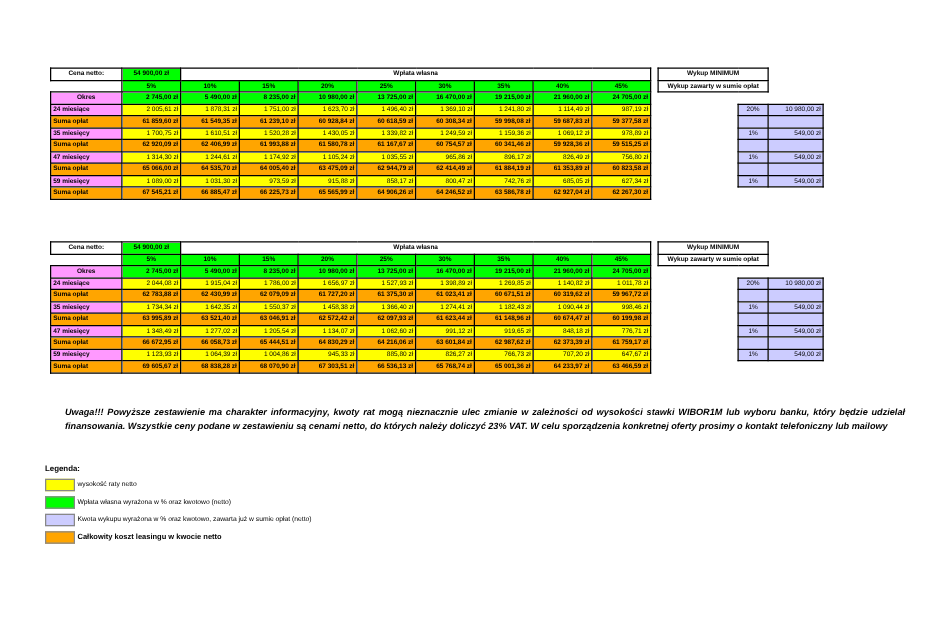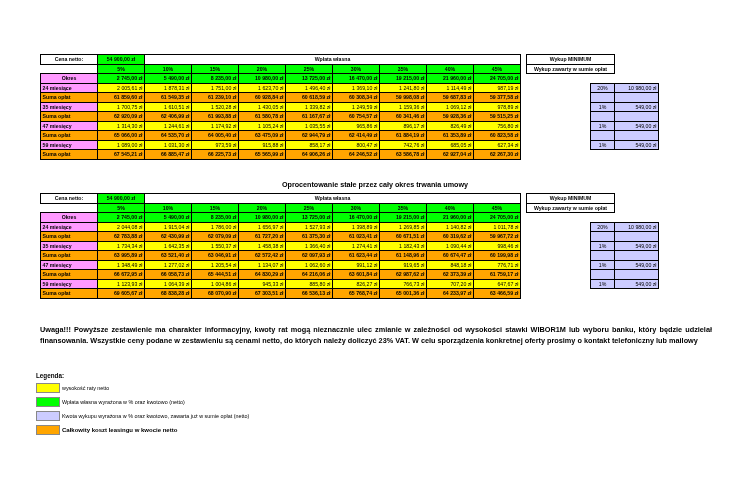--- a/index.html
+++ b/index.html
@@ -50,23 +50,24 @@
     position: absolute;
     width: 100%;
     text-align: center;
     font-size: 7.2px;
     font-weight: bold;
   }
 
   
   .note {
     position: absolute;
-    left: 40px; top: 325px; width: 672px;
+    left: 52px; top: 325px; width: 672px;
     font-size: 7.3px;
     font-weight: bold;
+    font-style: italic;
     line-height: 1.45;
     text-align: justify;
   }
 
   
   .legend { position: absolute; left: 36px; top: 372px; }
   .legend-title {
     font-size: 6.3px;
     font-weight: bold;
     margin-bottom: 4px;
@@ -271,21 +272,20 @@
         <td class="c-orange num b">62 267,30 zł</td>
         <td class="noborder"></td>
         <td class="noborder"></td>
         <td class="noborder"></td>
         <td class="noborder"></td>
       </tr>
     </tbody>
       </table>
   </div>
 
-  <div class="mid-title" style="top:180px;">Oprocentowanie stałe przez cały okres trwania umowy</div>
 
   <div class="block" style="left:40px; top:193px;">
     <table class="grid">
       <colgroup>
         <col style="width:57px">
           <col style="width:47px">
           <col style="width:47px">
           <col style="width:47px">
         <col style="width:47px">
           <col style="width:47px">

